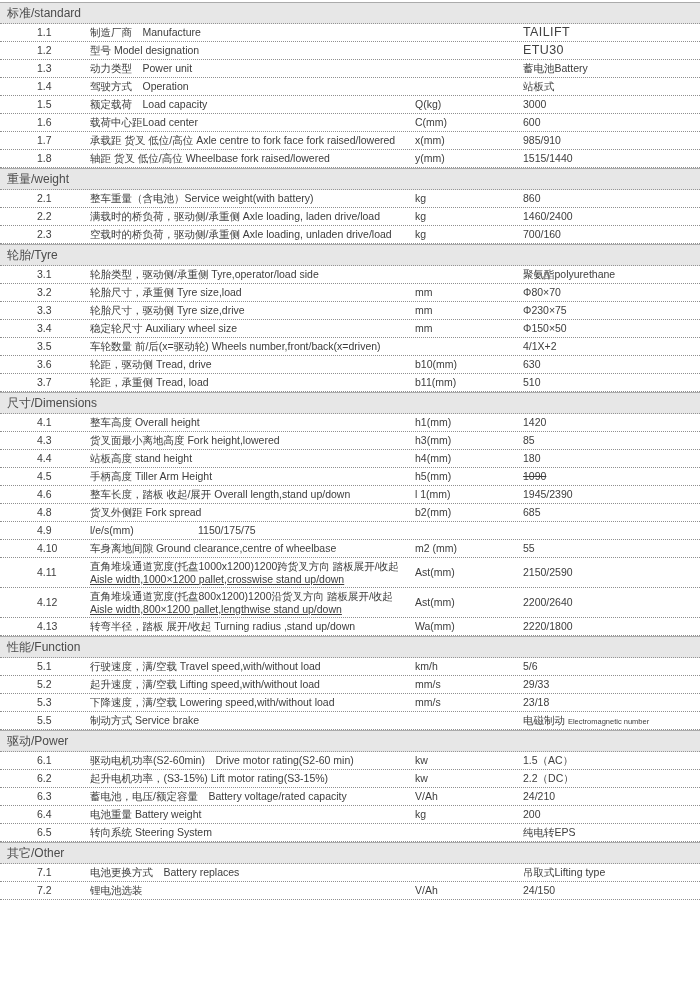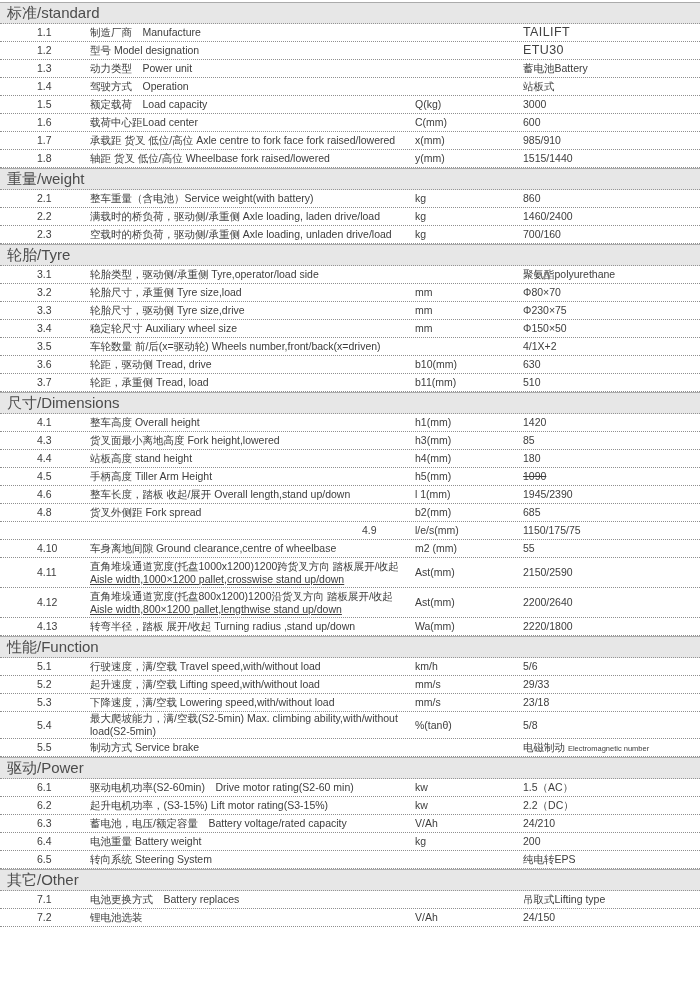--- a/index.html
+++ b/index.html
@@ -14,34 +14,33 @@
     overflow: hidden;
     background: #ffffff;
     box-sizing: border-box;
     padding-top: 2px;
   }
   .section-header {
     background: #e7e7e7;
     border-top: 1px solid #ababab;
     border-bottom: 1px dotted #949494;
     padding: 2px 0 2px 7px;
-    font-size: 15px;
+    font-size: 12px;
     line-height: 16px;
     color: #4c4c4c;
   }
   .row {
     display: flex;
     align-items: center;
     min-height: 18px;
     border-bottom: 1px dotted #8f8f8f;
     box-sizing: border-box;
     padding-left: 37px;
     font-size: 10.5px;
     line-height: 13px;
-    justify-content: flex-end;
   }
   .row.two-line { min-height: 30px; }
   .col { display: block; }
   .num   { width: 53px;  flex: none; }
   .label { width: 325px; flex: none; }
   .label .label-line2 { display: block; text-decoration: underline; }
   .label .label-line2:empty { display: none; }
   .unit  { width: 108px; flex: none; }
   .value { width: 177px; flex: none; }
   .value-main.big {
@@ -497,32 +496,20 @@
       <span class="label-line1">下降速度，满/空载 Lowering speed,with/without load</span>
       
     </span>
     <span class="col unit">mm/s</span>
     <span class="col value">
       <span class="value-main">23/18</span>
       
     </span>
   </div>
 
-  <div class="row">
-    <span class="col num">5.4</span>
-    <span class="col label">
-      <span class="label-line1">最大爬坡能力，满/空载(S2-5min)  Max. climbing ability,with/without load(S2-5min)</span>
-      
-    </span>
-    <span class="col unit">%(tanθ)</span>
-    <span class="col value">
-      <span class="value-main">5/8</span>
-      
-    </span>
-  </div>
 
   <div class="row">
     <span class="col num">5.5</span>
     <span class="col label">
       <span class="label-line1">制动方式  Service brake</span>
       
     </span>
     <span class="col unit"></span>
     <span class="col value">
       <span class="value-main">电磁制动</span>

